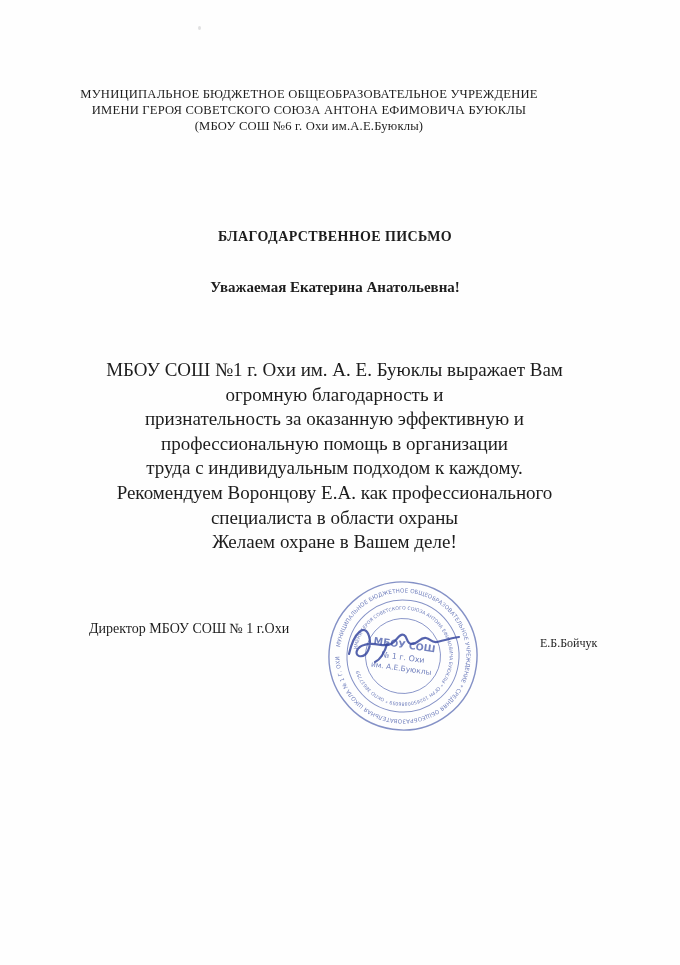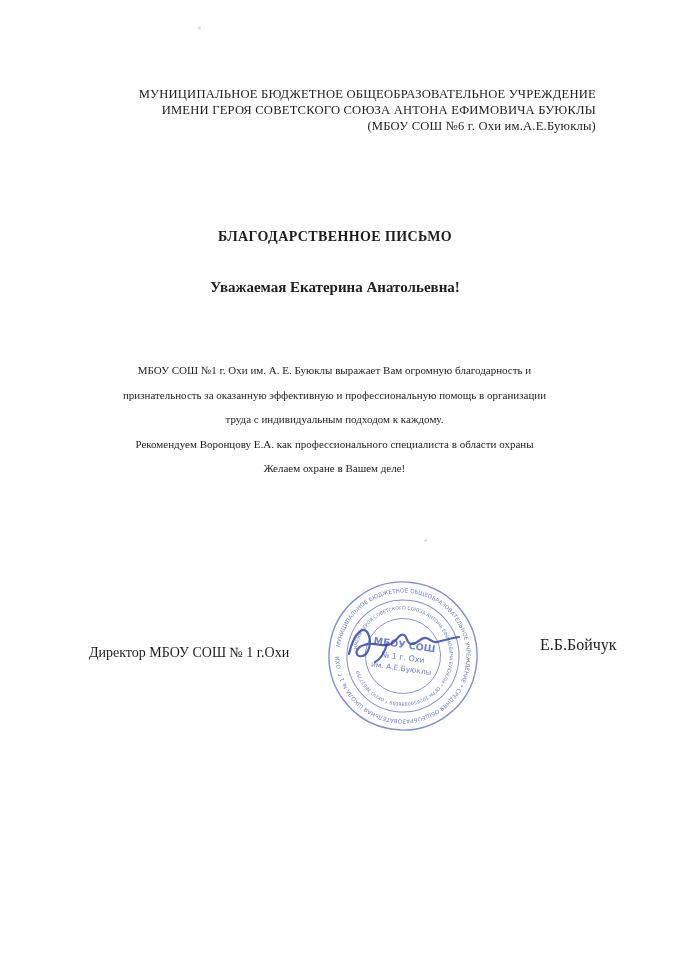--- a/index.html
+++ b/index.html
@@ -13,23 +13,23 @@
     height: 965px;
     background: #fefefe;
     overflow: hidden;
     font-family: "Liberation Serif", serif;
     color: var(--ink, #1d1d1d);
   }
   
   .letterhead {
     position: absolute;
     top: 86px;
-    left: 0;
+    left: 11px;
     width: 596px;
-    text-align: right;
+    text-align: center;
     font-size: 12.6px;
     line-height: 16px;
     letter-spacing: 0.2px;
   }
   
   .doc-title {
     position: absolute;
     top: 229px;
     left: 0;
     width: 680px;
@@ -50,38 +50,37 @@
     font-size: 15px;
     font-weight: bold;
   }
   
   .letter-body {
     position: absolute;
     top: 358px;
     left: 74px;
     width: 521px;
     text-align: center;
-    font-size: 11px;
+    font-size: 19px;
     line-height: 24.6px;
   }
   
   .sig-block {
     position: absolute;
     top: 618px;
     left: 89px;
     font-size: 14px;
     line-height: 21.5px;
     text-align: left;
-    margin-top: 24px;
   }
   .sig-name {
     position: absolute;
     top: 636px;
     left: 540px;
-    font-size: 16px;
+    font-size: 12px;
   }
   
   .stamp {
     position: absolute;
     top: 578px;
     left: 325px;
     width: 156px;
     height: 156px;
   }
   .stamp .ring-circle {

